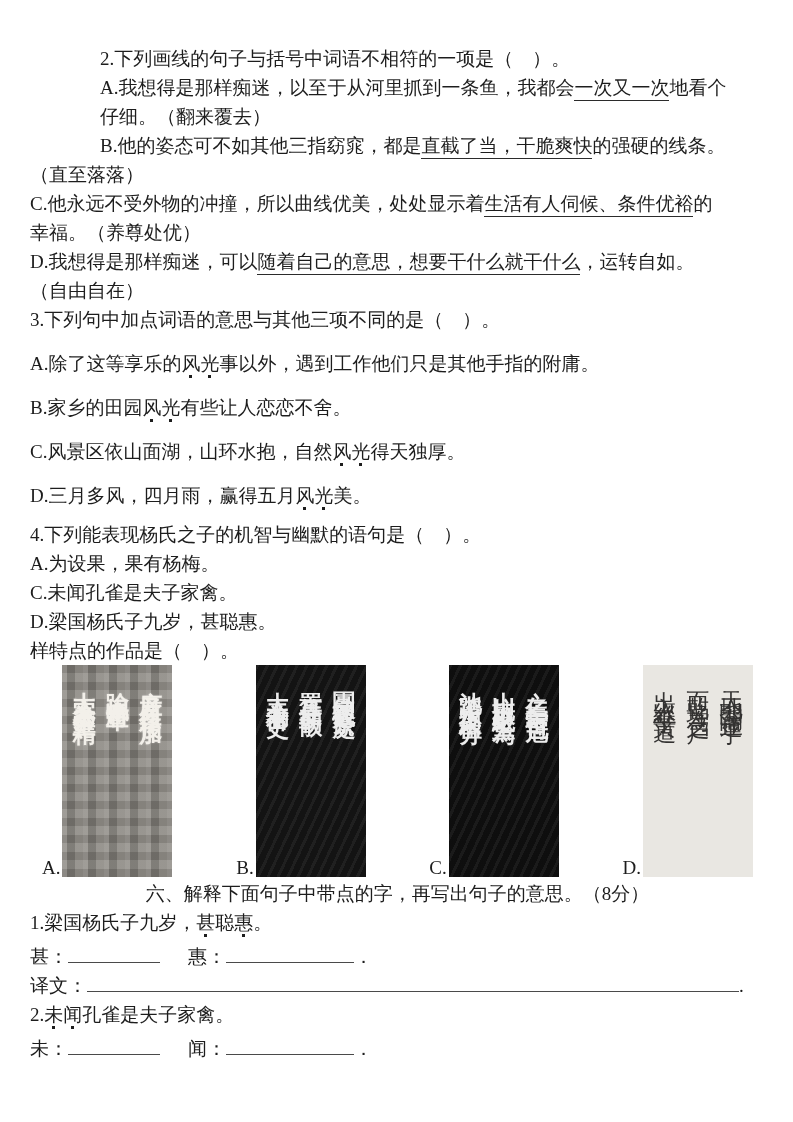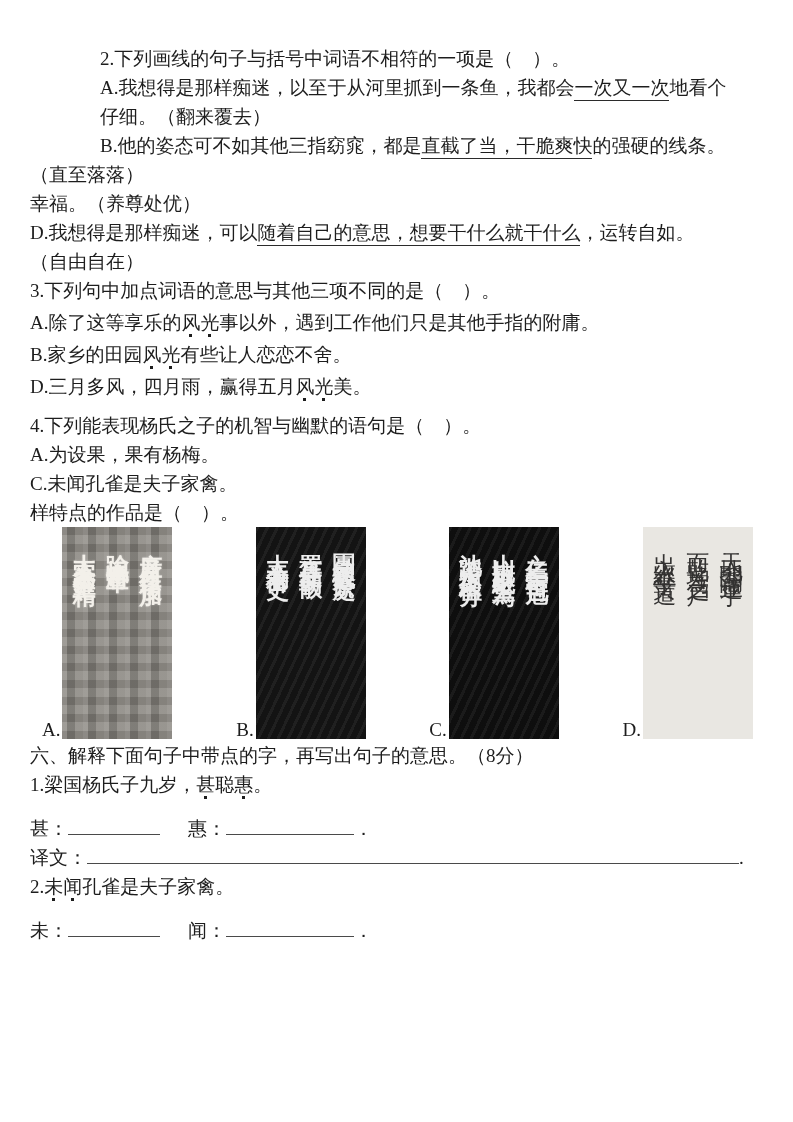--- a/index.html
+++ b/index.html
@@ -6,24 +6,24 @@
   body{width:793px;height:1122px;overflow:hidden;}
   .page{
     box-sizing:border-box;
     width:793px;height:1122px;
     padding:44px 28px 16px 30px;
     font-family:"Liberation Serif","DejaVu Serif",serif;
     font-size:19px;line-height:29px;color:#1d1d1d;
   }
   p{margin:0;white-space:nowrap;}
   .ind{padding-left:70px;}
-  .sp{margin-top:3px;}
+  .sp{margin-top:15px;}
   .mt10{margin-top:10px;}
-  .mt2{margin-top:2px;}
-  .mt5{margin-top:15px;}
+  .mt2{margin-top:2px;text-align:center;}
+  .mt5{margin-top:5px;}
   .u{border-bottom:1.6px solid #2b2b2b;padding-bottom:2px;}
   .dot{
     background-image:radial-gradient(circle,#1d1d1d 1.6px,transparent 1.9px);
     background-size:19px 5px;
     background-repeat:repeat-x;
     background-position:0 100%;
     padding-bottom:5px;
   }
   .blank{
     display:inline-block;
@@ -74,32 +74,35 @@
 </head>
 <body>
 
 <div class="page">
 
   <p class="ind"><span>2.下列画线的句子与括号中词语不相符的一项是（　）。</span></p>
   <p class="ind"><span>A.我想得是那样痴迷，以至于从河里抓到一条鱼，我都会</span><span class="u">一次又一次</span><span>地看个</span></p>
   <p class="ind"><span>仔细。（翻来覆去）</span></p>
   <p class="ind"><span>B.他的姿态可不如其他三指窈窕，都是</span><span class="u">直截了当，干脆爽快</span><span>的强硬的线条。</span></p>
   <p><span>（直至落落）</span></p>
+  <p><span>C.他永远不受外物的冲撞，所以曲线优美，处处显示着</span><span class="u">生活有人伺候、条件优裕</span><span>的</span></p>
   <p><span>幸福。（养尊处优）</span></p>
   <p><span>D.我想得是那样痴迷，可以</span><span class="u">随着自己的意思，想要干什么就干什么</span><span>，运转自如。</span></p>
   <p><span>（自由自在）</span></p>
 
   <p><span>3.下列句中加点词语的意思与其他三项不同的是（　）。</span></p>
   <p class="sp"><span>A.除了这等享乐的</span><span class="dot">风光</span><span>事以外，遇到工作他们只是其他手指的附庸。</span></p>
   <p class="sp"><span>B.家乡的田园</span><span class="dot">风光</span><span>有些让人恋恋不舍。</span></p>
+  <p class="sp"><span>C.风景区依山面湖，山环水抱，自然</span><span class="dot">风光</span><span>得天独厚。</span></p>
   <p class="sp"><span>D.三月多风，四月雨，赢得五月</span><span class="dot">风光</span><span>美。</span></p>
 
   <p class="mt10"><span>4.下列能表现杨氏之子的机智与幽默的语句是（　）。</span></p>
   <p><span>A.为设果，果有杨梅。</span></p>
   <p><span>C.未闻孔雀是夫子家禽。</span></p>
+  <p><span>D.梁国杨氏子九岁，甚聪惠。</span></p>
 
   <p><span>样特点的作品是（　）。</span></p>
 
   <div class="figrow">
     <div class="figitem">
       <span class="figlabel">A.</span>
       <div class="cal cal-a" style="background-color: rgb(142, 139, 133); color: rgb(243, 240, 234);">
         <div class="calcol">序君自作後加</div>
         <div class="calcol">踰岷將軍</div>
         <div class="calcol">太宗為泰王精</div>

